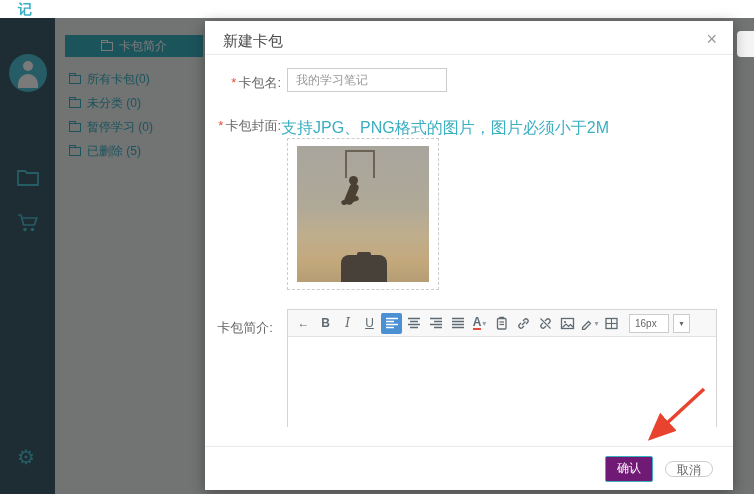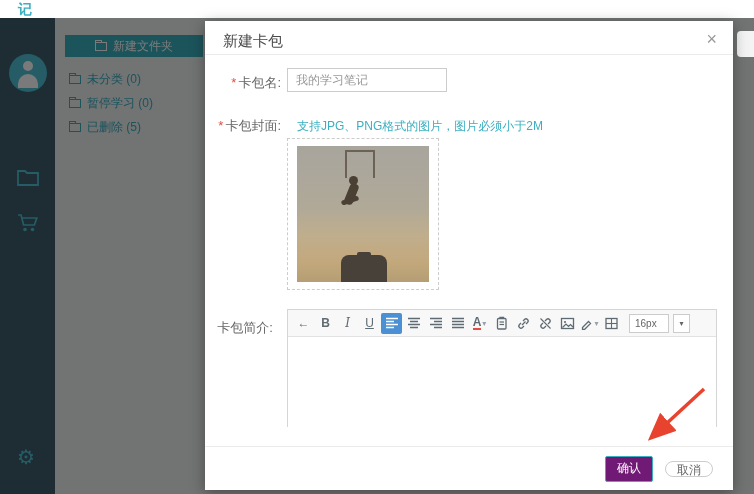--- a/index.html
+++ b/index.html
@@ -45,21 +45,21 @@
   .m-close { position:absolute; right:16px; top:9px; font-size:18px; color:#999; cursor:pointer; line-height:18px; }
 
   .lbl { position:absolute; width:72px; text-align:right; font-size:13px; color:#666; }
   .req { color:#e74c3c; margin-right:2px; }
   .lbl-name { left:4px; top:53px; }
   .lbl-cover { left:4px; top:96px; }
   .lbl-intro { left:4px; top:298px;text-align:center; }
 
   .name-input { position:absolute; left:82px; top:47px; width:160px; height:24px; border:1px solid #ccc;
     padding:0 8px; font-size:12px; color:#999; font-family:"Liberation Sans",sans-serif; }
-  .hint { position:absolute; left:92px; top:97px; font-size:12px; color:#3bafc1; }
+  .hint { position:absolute; left:76px; top:97px; font-size:16px; color:#3bafc1; }
 
   .cover-box { position:absolute; left:82px; top:117px; width:152px; height:152px; border:1px dashed #ccc;
     display:flex; align-items:center; justify-content:center; cursor:pointer; }
   .photo { position:relative; width:132px; height:136px; overflow:hidden;
     background:linear-gradient(180deg,#a8a59d 0%,#b0a998 45%,#bfae8d 65%,#c3a87c 85%,#b59d74 100%); }
   .goal { position:absolute; left:48px; top:4px; width:30px; height:28px; border-left:2px solid #6b6154;
     border-right:2px solid #6b6154; border-top:2px solid #6b6154; }
   .fig-head { position:absolute; left:52px; top:30px; width:9px; height:9px; border-radius:50%; background:#4a4034; }
   .fig-body { position:absolute; left:50px; top:37px; width:9px; height:22px; background:#4a4034; border-radius:4px; transform:rotate(22deg); }
   .fig-leg { position:absolute; left:44px; top:52px; width:18px; height:5px; background:#4a4034; border-radius:3px; transform:rotate(-18deg); }
@@ -124,22 +124,26 @@
           <circle cx="15.5" cy="16.5" r="1.8" fill="#4fc0d4"></circle>
         </svg>
     </div>
     <div class="rail-gear">⚙</div>
   </div>
 
   <div class="content">
     <div class="folder-panel">
       <button class="new-folder">
         <span class="f-ico white"></span>
-        <span>新建文件夹</span>
+        <span>卡包简介</span>
       </button>
+      <div class="f-item">
+        <span class="f-ico"></span>
+        <span>所有卡包(0)</span>
+      </div>
       <div class="f-item">
         <span class="f-ico"></span>
         <span>未分类 (0)</span>
       </div>
       <div class="f-item">
         <span class="f-ico"></span>
         <span>暂停学习 (0)</span>
       </div>
       <div class="f-item">
         <span class="f-ico"></span>

